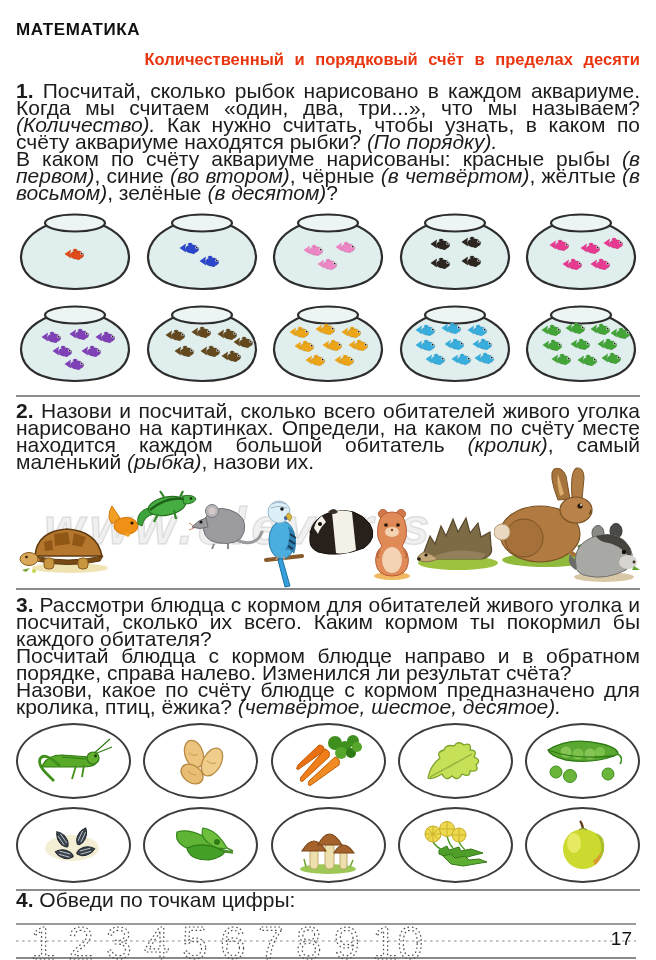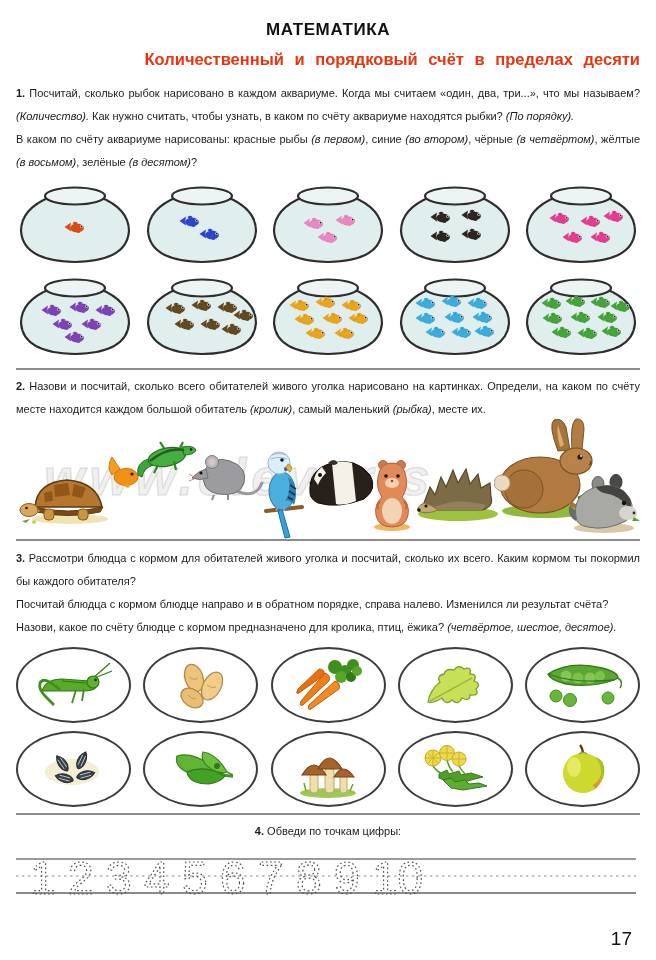--- a/index.html
+++ b/index.html
@@ -1,25 +1,25 @@
 <!DOCTYPE html>
 <html><head>
 <meta charset="utf-8">
 <style>
   *{margin:0;padding:0;box-sizing:border-box}
   html,body{width:656px;height:960px}
   body{background:#ffffff;font-family:"Liberation Sans",sans-serif;color:#1c1c1c;position:relative;overflow:hidden}
   .page{position:relative;width:656px;height:960px;padding:10px 16px 0 16px;background:#fff}
-  .title{margin-top:10px;text-align:center;font-size:17px;font-weight:700;letter-spacing:.6px;color:#111}
+  .title{margin-top:10px;font-size:17px;font-weight:700;letter-spacing:.6px;color:#111}
   .subtitle{margin-top:10px;text-align:right;font-size:16.5px;font-weight:700;color:#e8350f;word-spacing:6px}
-  .task{font-size:11px;line-height:23px;text-align:justify}
+  .task{font-size:21px;line-height:17px;text-align:justify}
   .t1{margin-top:13px}
   .t2{margin-top:5px}
   .t3{margin-top:6px}
-  .t4{margin-top:5px;text-align:center}
+  .t4{text-align:left}
   .bowl-row{display:flex;justify-content:space-between;margin-top:6px}
   .bowl{position:relative;width:118px;height:86px}
   .bowl svg.glass{position:absolute;left:0;top:0}
   .fish-layer{position:absolute;left:0;top:0;right:0;bottom:0}
   .fish{position:absolute;width:23px;height:14px}
   .divider{border-top:2px solid #8c8c8c}
   .d1{margin-top:10px}
   .d2{margin-top:2px}
   .d3{margin-top:6px}
   .animals-row{position:relative;height:114px;margin-top:2px}
@@ -569,21 +569,21 @@
   <circle cx="18.6" cy="6.6" r="1.35" fill="#ffffff"></circle>
               <circle cx="18.6" cy="6.6" r=".9" fill="#101010"></circle>
             </svg></div>
         </div>
       </div>
   </div>
 
   <div class="divider d1"></div>
 
   <div class="task t2">
-    <div><span style="font-weight: 700;">2.</span><span> Назови и посчитай, сколько всего обитателей живого уголка нарисовано на картинках. Определи, на каком по счёту месте находится каждом большой обитатель </span><span style="font-style: italic;">(кролик)</span><span>, самый маленький </span><span style="font-style: italic;">(рыбка)</span><span>, месте их.</span></div>
+    <div><span style="font-weight: 700;">2.</span><span> Назови и посчитай, сколько всего обитателей живого уголка нарисовано на картинках. Определи, на каком по счёту месте находится каждом большой обитатель </span><span style="font-style: italic;">(кролик)</span><span>, самый маленький </span><span style="font-style: italic;">(рыбка)</span><span>, назови их.</span></div>
   </div>
 
   <div class="animals-row">
     <div class="watermark">www.clever-s</div>
 
     <div class="animal" style="left:2px;bottom:8px">
       <svg width="95" height="60" viewBox="0 0 95 60">
         <ellipse cx="52" cy="54" rx="38" ry="5" fill="#f0e3b2"></ellipse>
         <path d="M17 42 Q19 17 49 15 Q79 17 84 42 Z" fill="#b5772e" stroke="#5d3a10" stroke-width="1.5"></path>
         <path d="M16 42 Q50 50 85 42 L82 47 Q50 54 19 47 Z" fill="#7a4a15" stroke="#5d3a10" stroke-width="1"></path>

